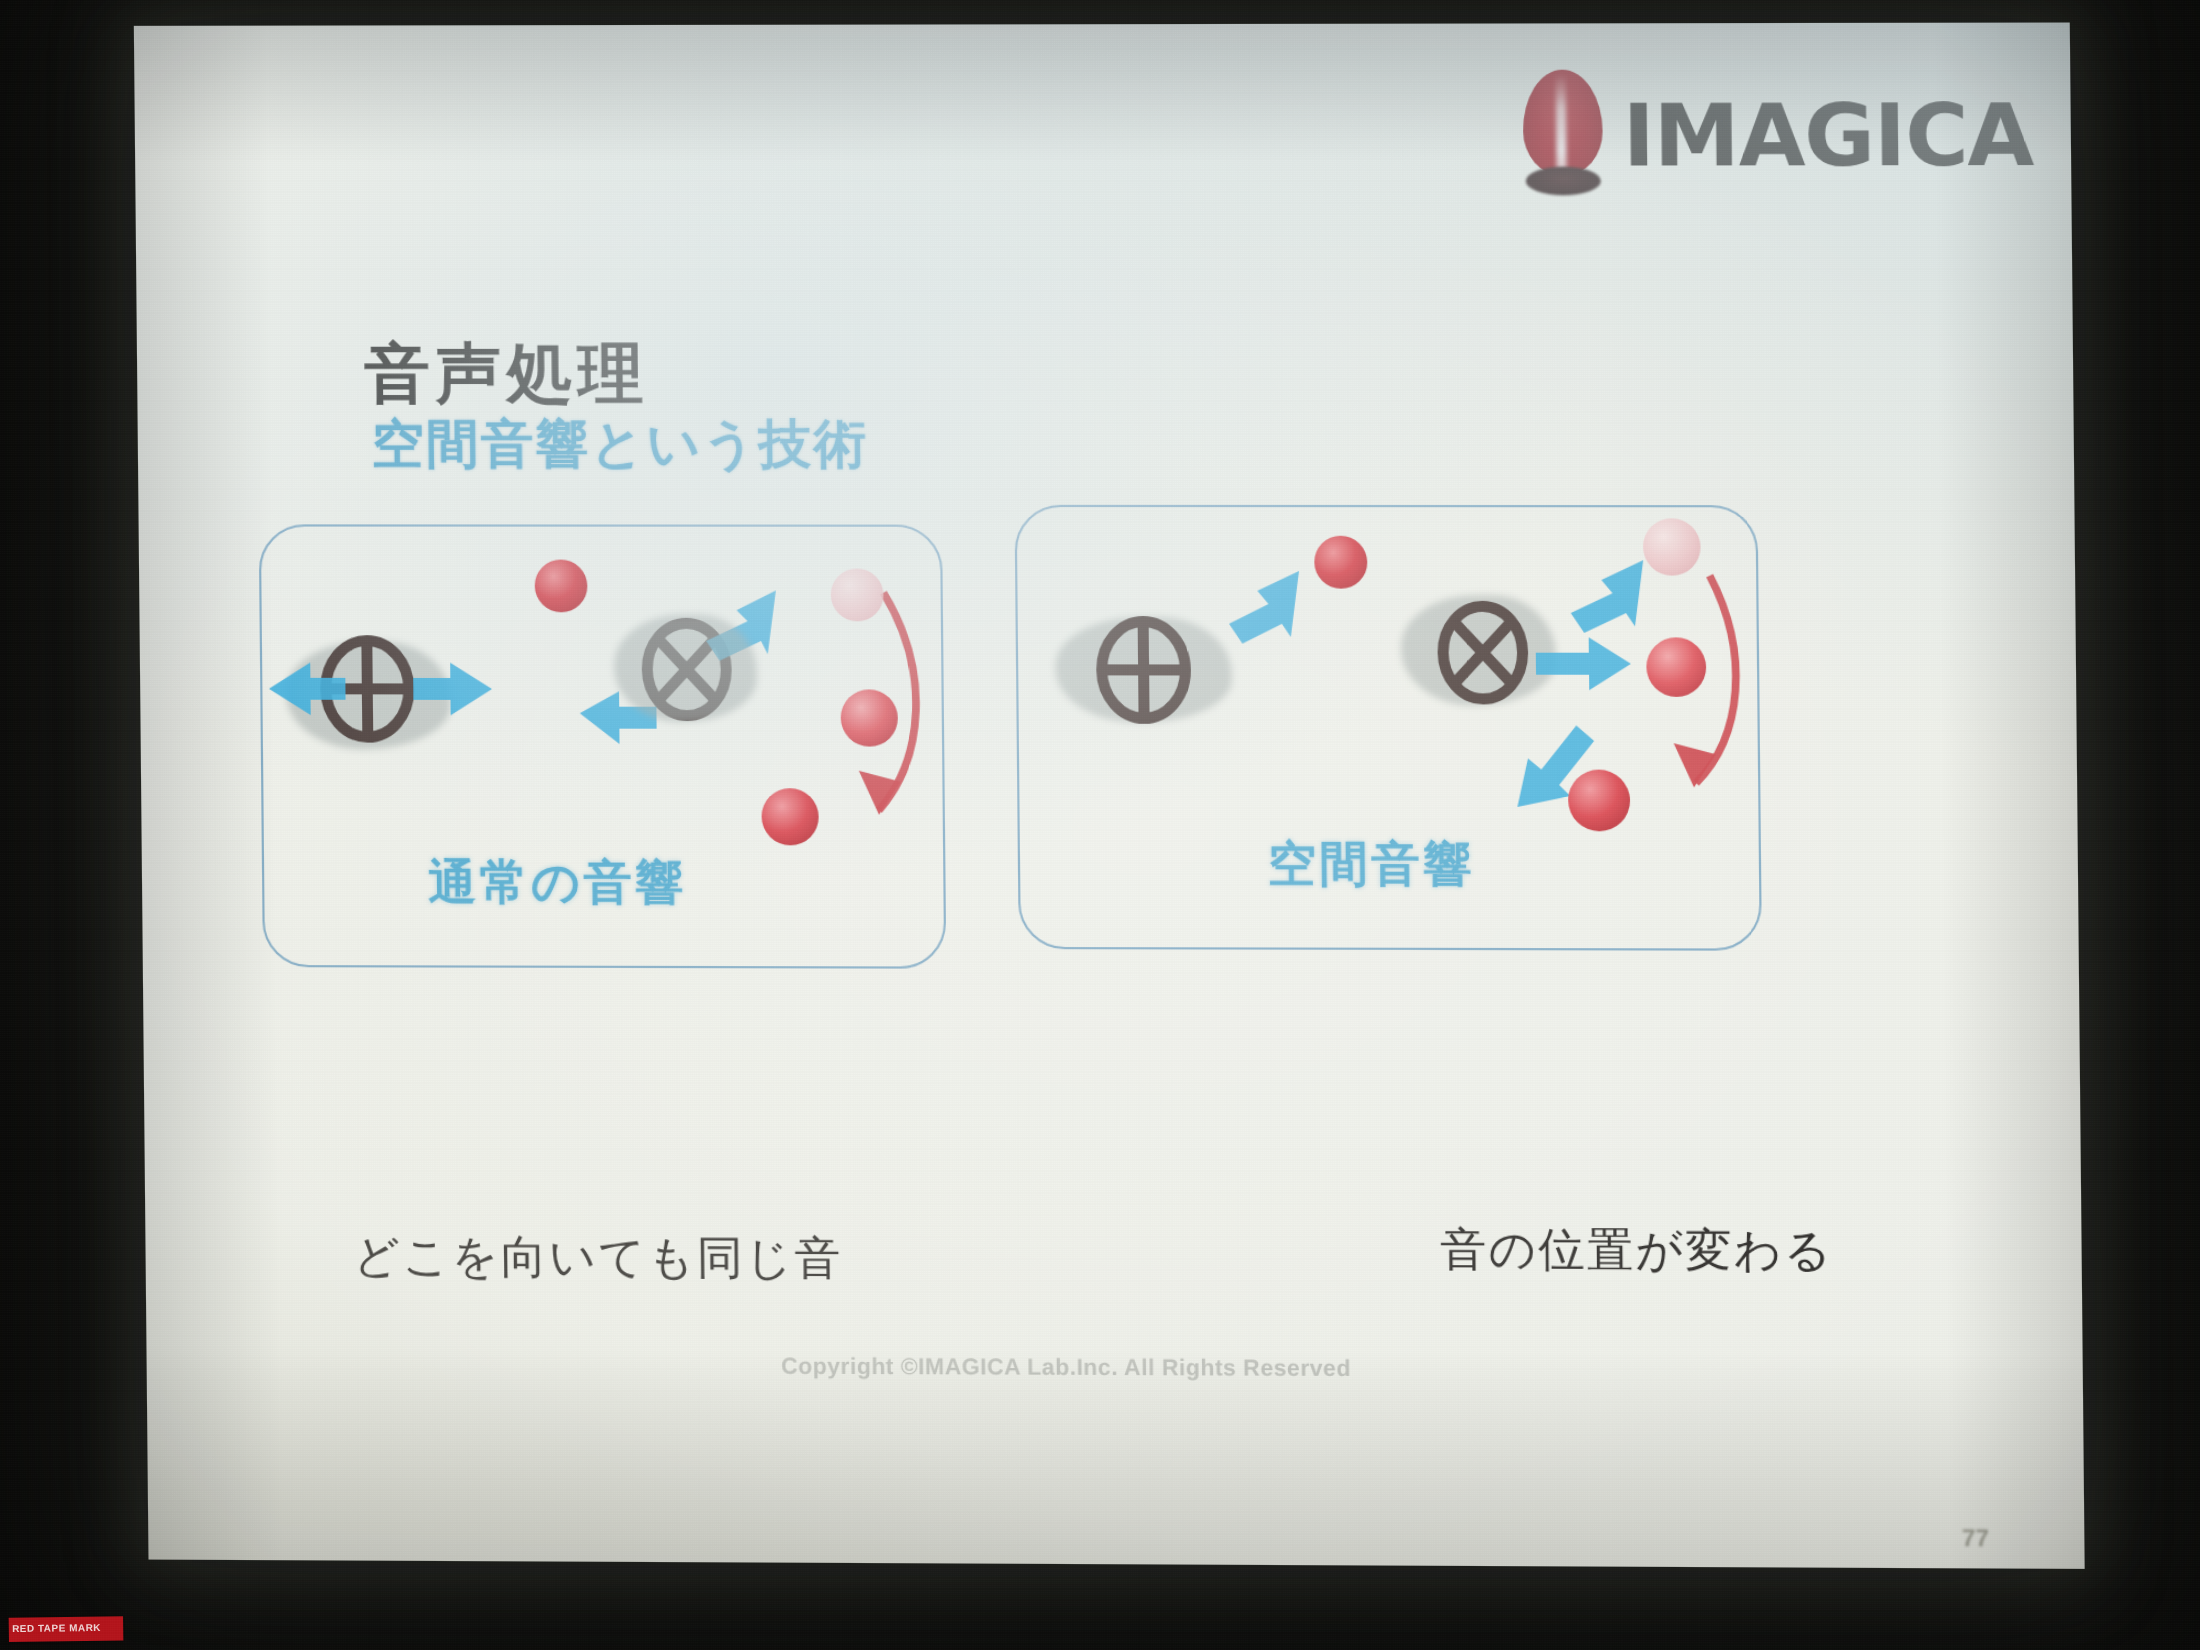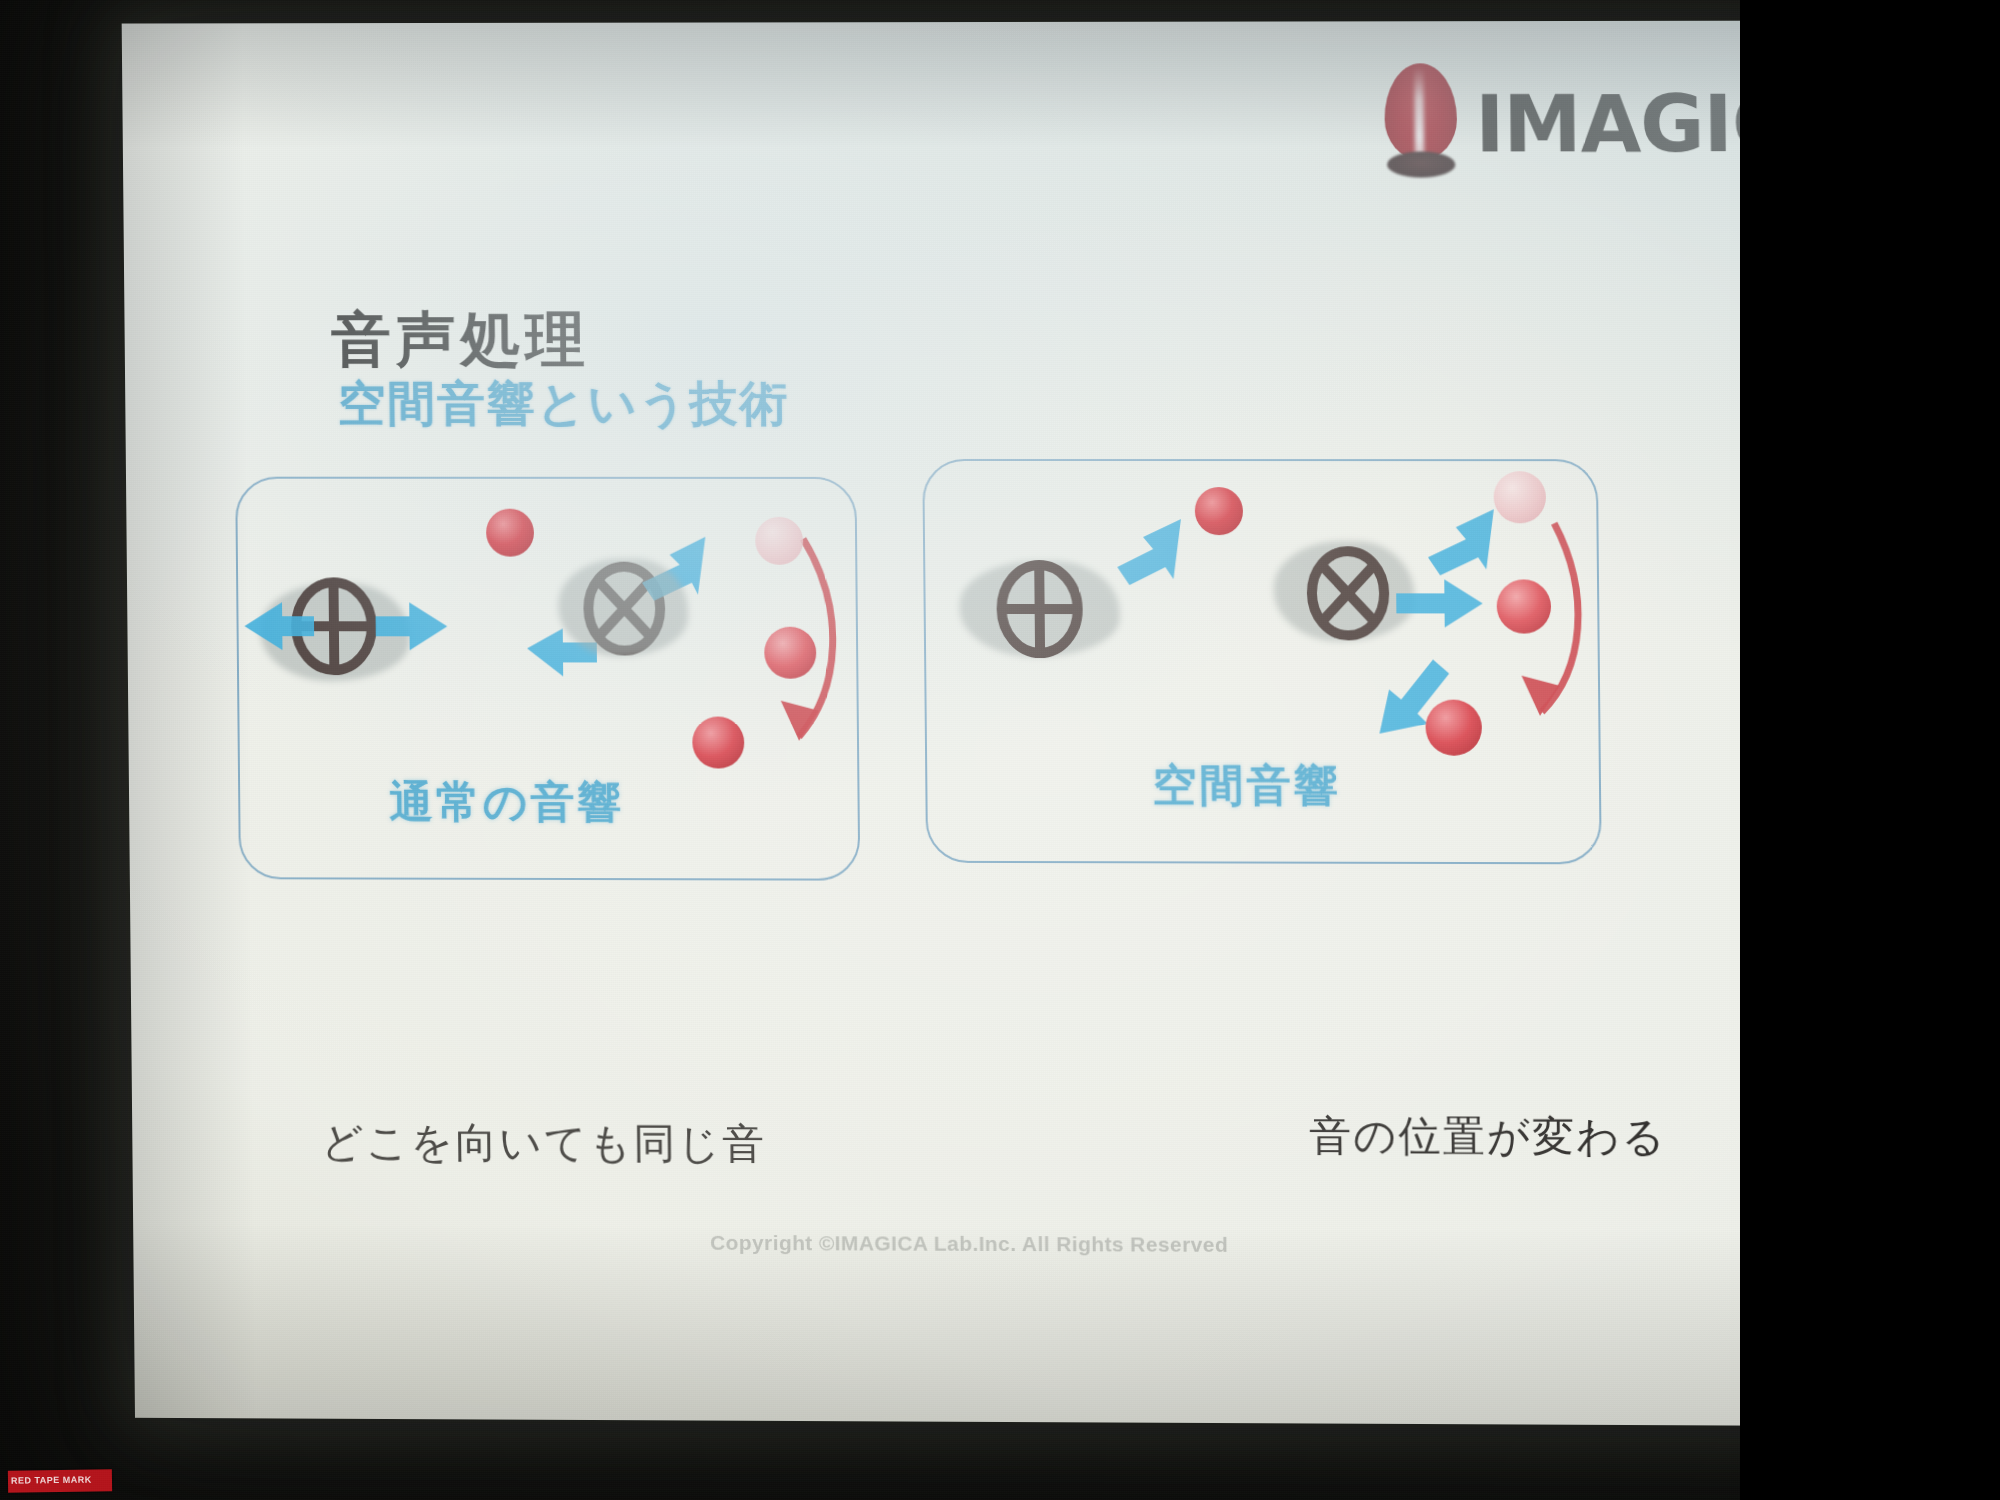--- a/index.html
+++ b/index.html
@@ -1,19 +1,19 @@
 <!DOCTYPE html>
 <html><head>
 <meta charset="utf-8">
 <style>
   html,body{margin:0;padding:0;background:#000;}
   body{width:2000px;height:1500px;overflow:hidden;font-family:"Liberation Sans",sans-serif;}
 
   
-  #photo{position:relative;width:1740px;height:1500px;background:#ec4899;overflow:hidden;}
+  #photo{position:relative;width:2000px;height:1500px;background:#ec4899;overflow:hidden;}
 
   
   #room{position:absolute;inset:0;
     background:
       radial-gradient(ellipse 1500px 1000px at 50% 48%, rgba(40,40,38,0.55) 0%, rgba(8,8,7,0.95) 72%),
       linear-gradient(180deg,#070706 0%, #0c0b09 40%, #100e0b 75%, #070605 100%);
   }
 
   
   #screen{position:absolute;left:118px;top:22px;width:1760px;height:1400px;

